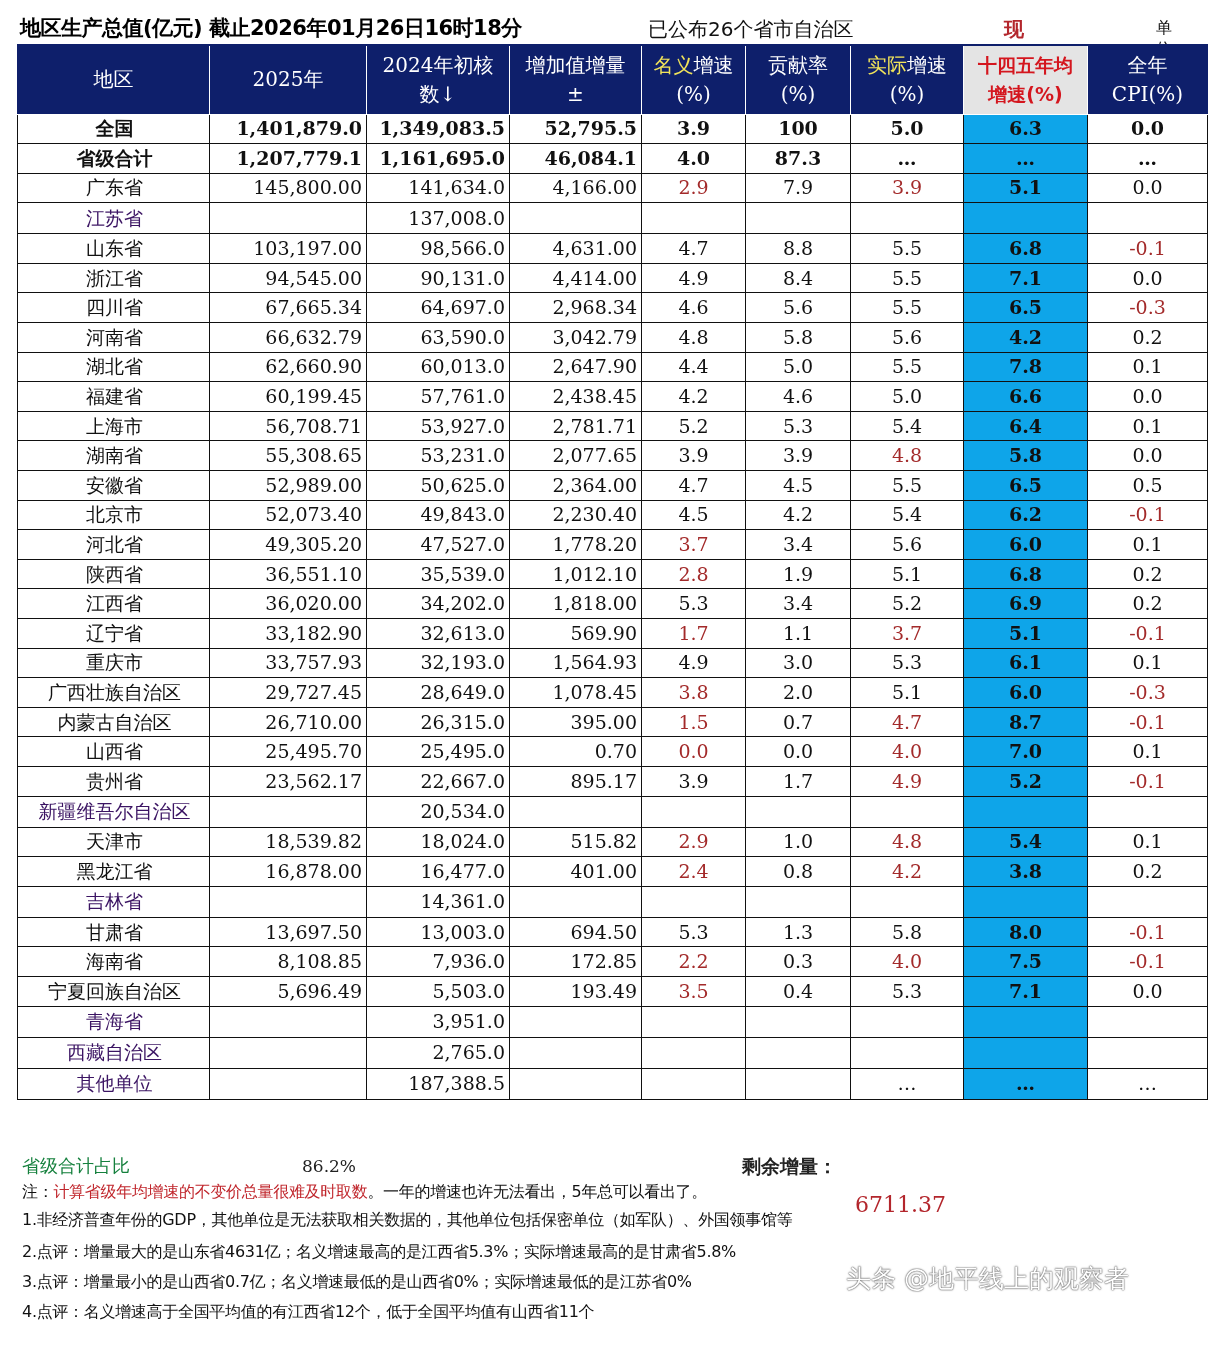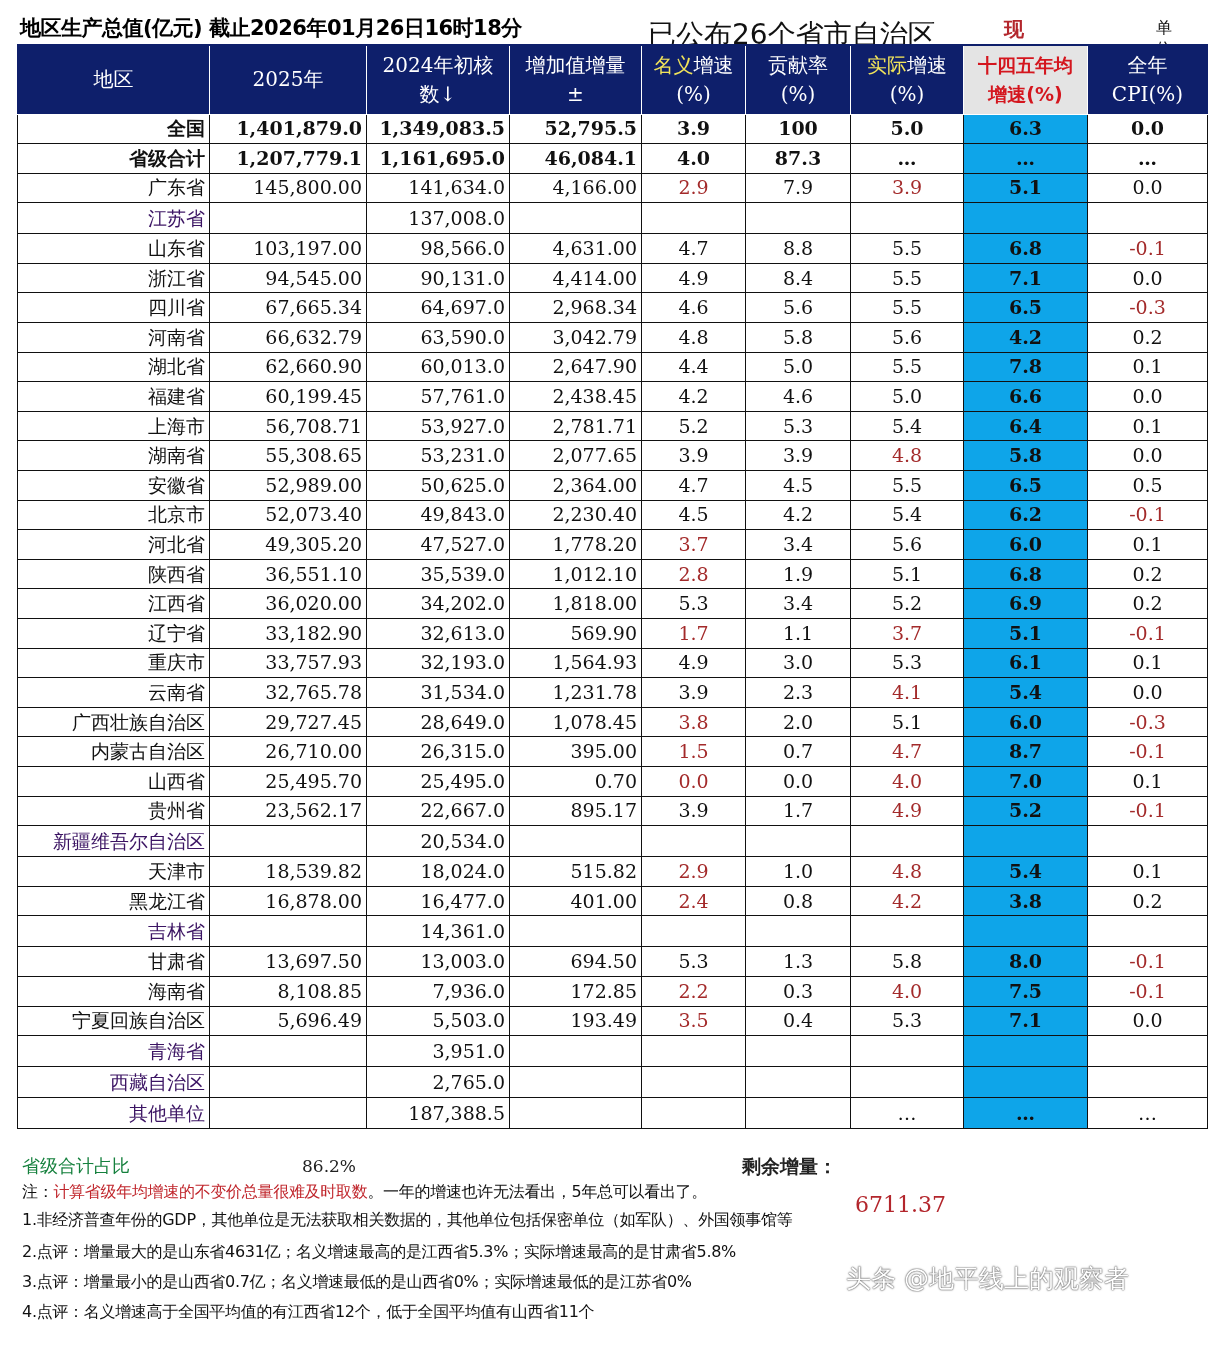--- a/index.html
+++ b/index.html
@@ -1,21 +1,21 @@
 <!DOCTYPE html>
 <html><head>
 <meta charset="utf-8">
 <style>
   * { box-sizing: border-box; margin: 0; padding: 0; }
   html, body { width: 1224px; height: 1348px; background: #ffffff; overflow: hidden; }
   body { position: relative; font-family: "DejaVu Serif", "Liberation Serif", serif; color: #111; }
 
   .top-bar { position: absolute; left: 0; top: 0; width: 994px; height: 44px; }
   .title { position: absolute; left: 20px; top: 14px; font-family: "DejaVu Sans", "Liberation Sans", sans-serif; font-weight: bold; font-size: 21px; color: #000; letter-spacing: -0.5px; }
-  .published { position: absolute; left: 648px; top: 16px; font-family: "DejaVu Sans", "Liberation Sans", sans-serif; font-size: 28px; color: #111; }
+  .published { position: absolute; left: 648px; top: 16px; font-family: "DejaVu Sans", "Liberation Sans", sans-serif; font-size: 20px; color: #111; }
   .price-type { position: absolute; left: 1004px; top: 16px; font-family: "DejaVu Sans", "Liberation Sans", sans-serif; font-size: 20px; color: #b3262c; font-weight: bold; }
   .unit { position: absolute; left: 1156px; top: 18px; font-family: "DejaVu Serif", "Liberation Serif", serif; font-size: 16px; color: #111; }
 
   table.gdp { position: absolute; left: 17px; top: 44px; border-collapse: collapse; table-layout: fixed; width: 1190px; }
   table.gdp col.c0 { width: 192px; }
   table.gdp col.c1 { width: 157px; }
   table.gdp col.c2 { width: 143px; }
   table.gdp col.c3 { width: 132px; }
   table.gdp col.c4 { width: 104px; }
   table.gdp col.c5 { width: 105px; }
@@ -23,21 +23,21 @@
   table.gdp col.c7 { width: 124px; }
   table.gdp col.c8 { width: 120px; }
 
   table.gdp th { background: #0e1f6b; color: #ffffff; font-weight: normal; font-size: 20px; height: 69px; border: 1px solid #ffffff; border-top: 2px solid #0e1f6b; text-align: center; line-height: 29px; padding: 0 2px; }
   table.gdp th:first-child { border-left: 1px solid #0e1f6b; }
   table.gdp th:last-child { border-right: 1px solid #0e1f6b; }
   table.gdp th .hl { color: #f2e45a; }
   table.gdp th.special { background: #e4e4e4; color: #d4161e; font-family: "DejaVu Sans", "Liberation Sans", sans-serif; font-weight: bold; font-size: 19px; }
 
   table.gdp td { border: 1px solid #111; height: 29.6px; font-size: 19px; padding: 0 4px; white-space: nowrap; line-height: 1; vertical-align: middle; }
-  table.gdp td.region { text-align: right; padding-left: 6px; }
+  table.gdp td.region { text-align: center; padding-left: 6px; }
   table.gdp td.num { text-align: right; }
   table.gdp td.ctr { text-align: center; }
   table.gdp td.shade { background: #0ea5e9; font-weight: bold; }
   table.gdp tr.bold td { font-weight: bold; }
   table.gdp tr.purple td.region { color: #3b1463; }
   table.gdp .red { color: #a32a2a; }
   table.gdp tr.tall td { height: 31px; }
 
   .footer { position: absolute; left: 22px; top: 1150px; width: 1190px; }
   .share-label { position: absolute; left: 0; top: 4px; font-size: 18px; color: #15803d; }
@@ -292,31 +292,20 @@
         <td class="num">33,757.93</td>
         <td class="num">32,193.0</td>
         <td class="num">1,564.93</td>
         <td class="ctr">4.9</td>
         <td class="ctr">3.0</td>
         <td class="ctr">5.3</td>
         <td class="ctr shade">6.1</td>
         <td class="ctr">0.1</td>
       </tr>
       <tr>
-        <td class="region">云南省</td>
-        <td class="num">32,765.78</td>
-        <td class="num">31,534.0</td>
-        <td class="num">1,231.78</td>
-        <td class="ctr">3.9</td>
-        <td class="ctr">2.3</td>
-        <td class="ctr red">4.1</td>
-        <td class="ctr shade">5.4</td>
-        <td class="ctr">0.0</td>
-      </tr>
-      <tr>
         <td class="region">广西壮族自治区</td>
         <td class="num">29,727.45</td>
         <td class="num">28,649.0</td>
         <td class="num">1,078.45</td>
         <td class="ctr red">3.8</td>
         <td class="ctr">2.0</td>
         <td class="ctr">5.1</td>
         <td class="ctr shade">6.0</td>
         <td class="ctr red">-0.3</td>
       </tr>

